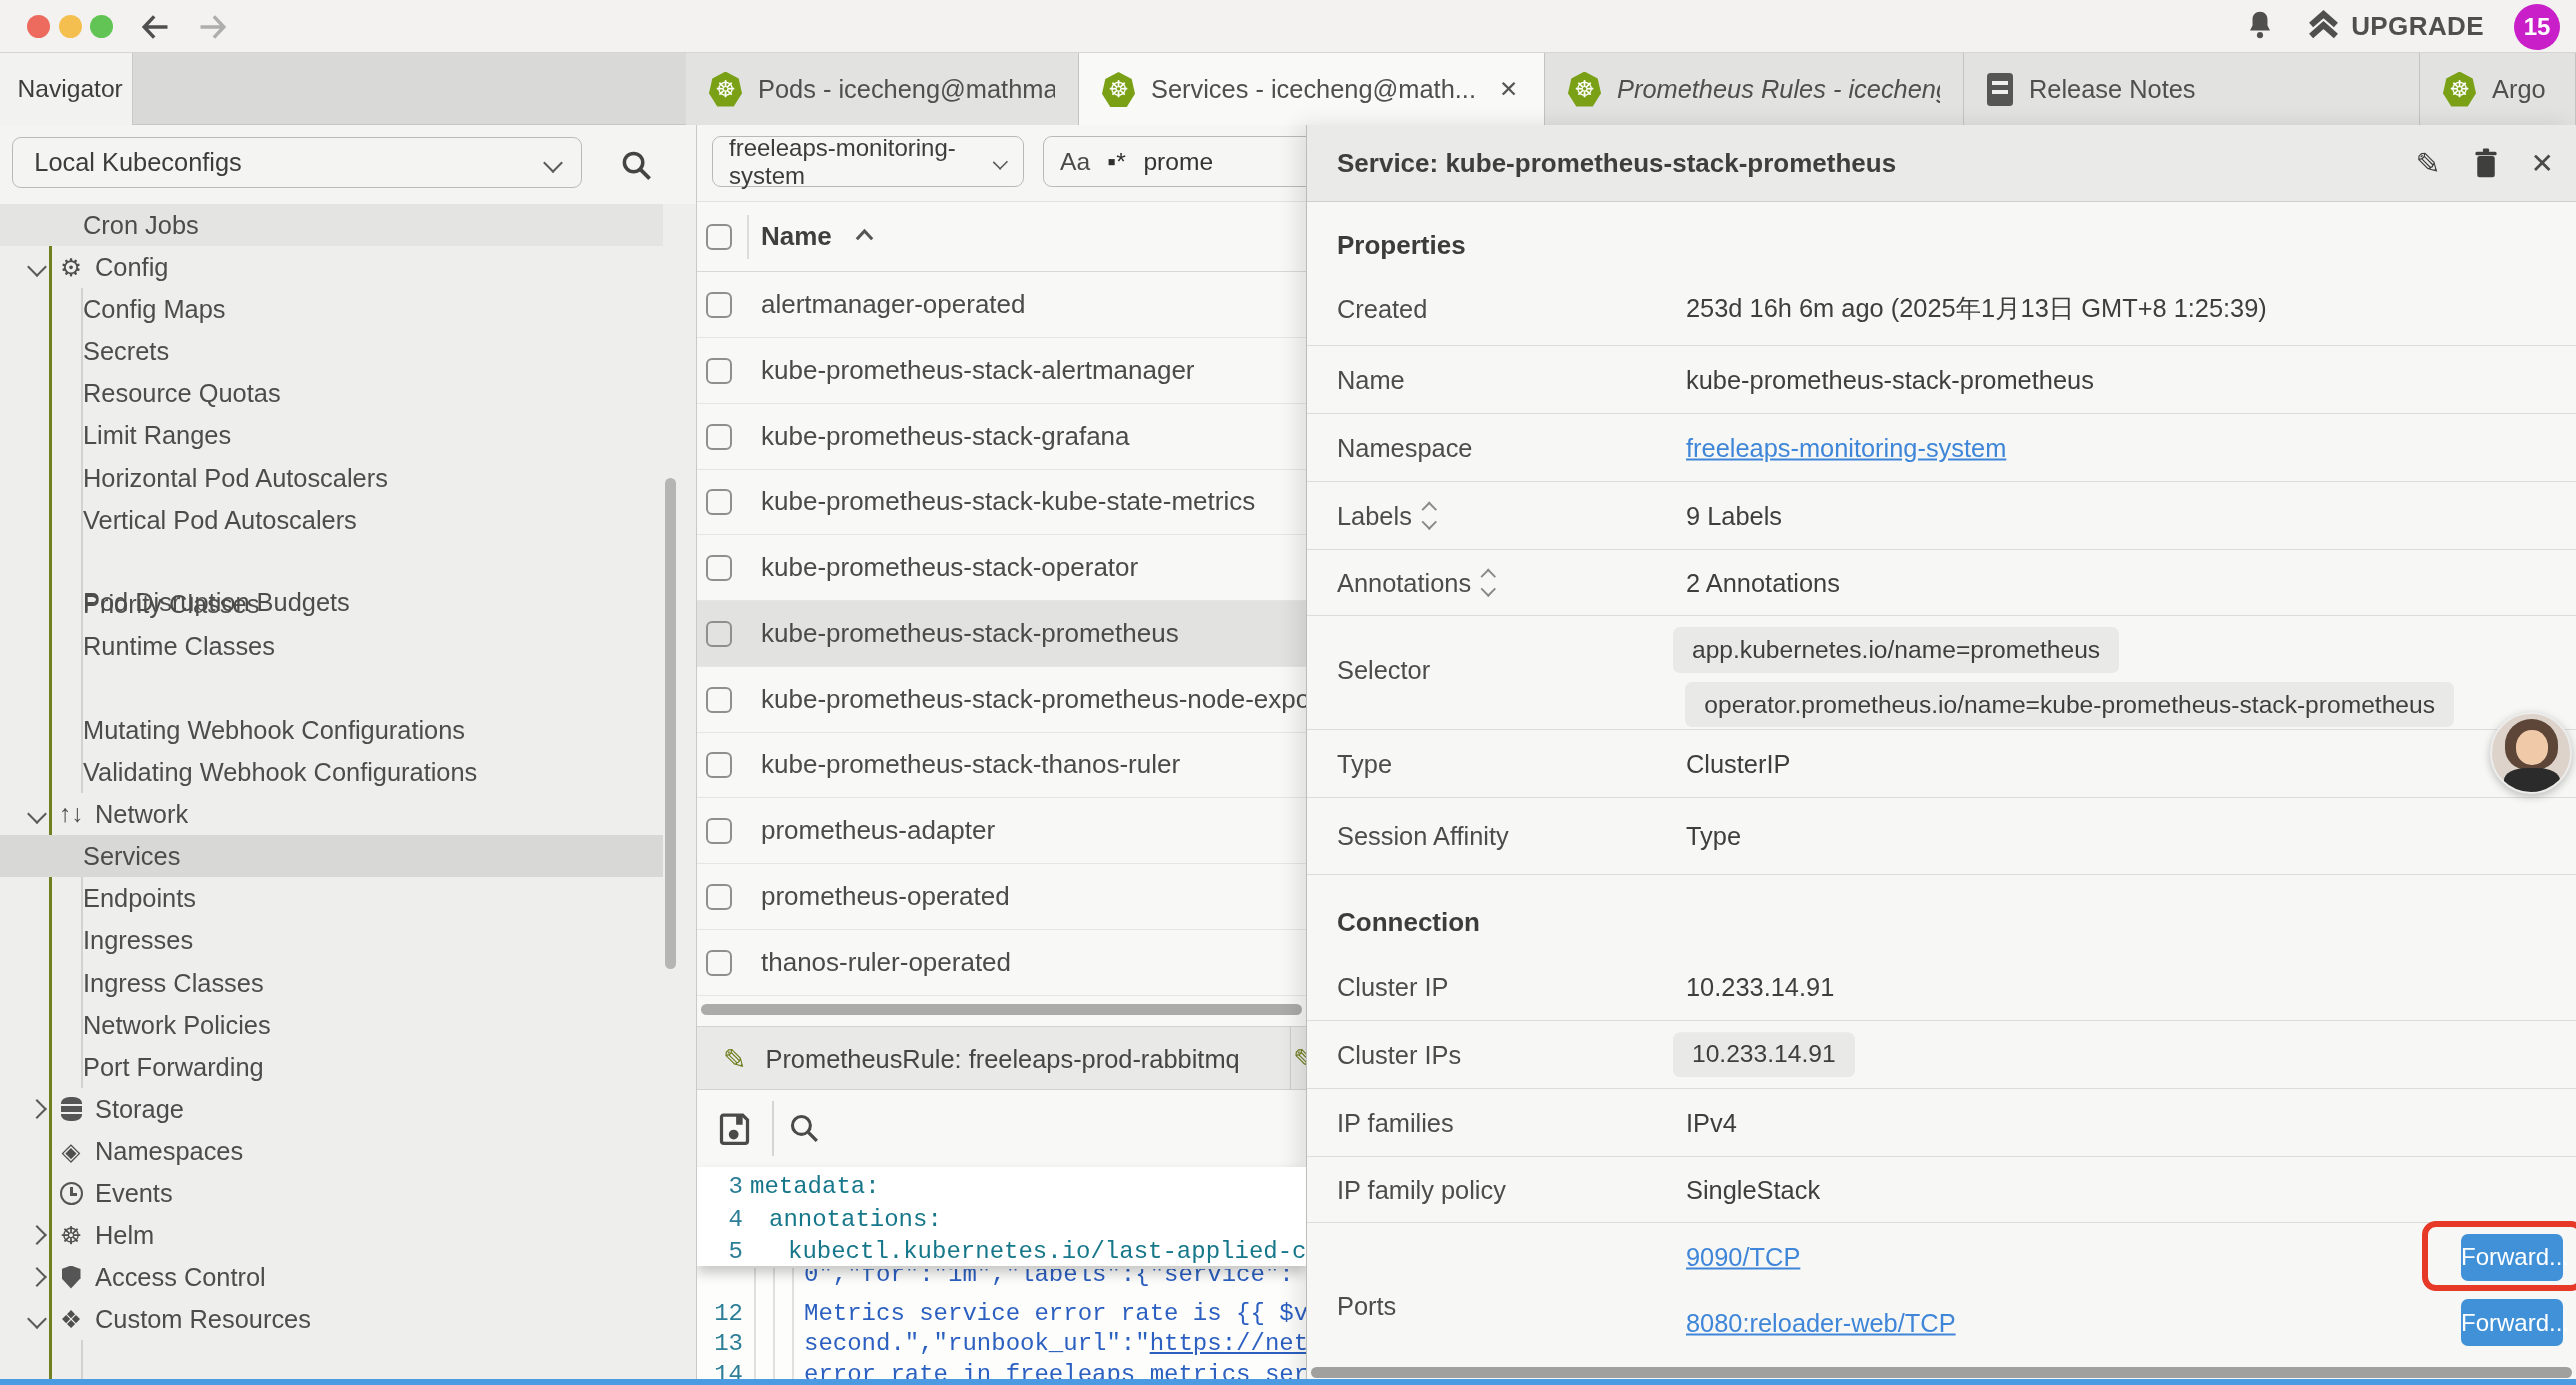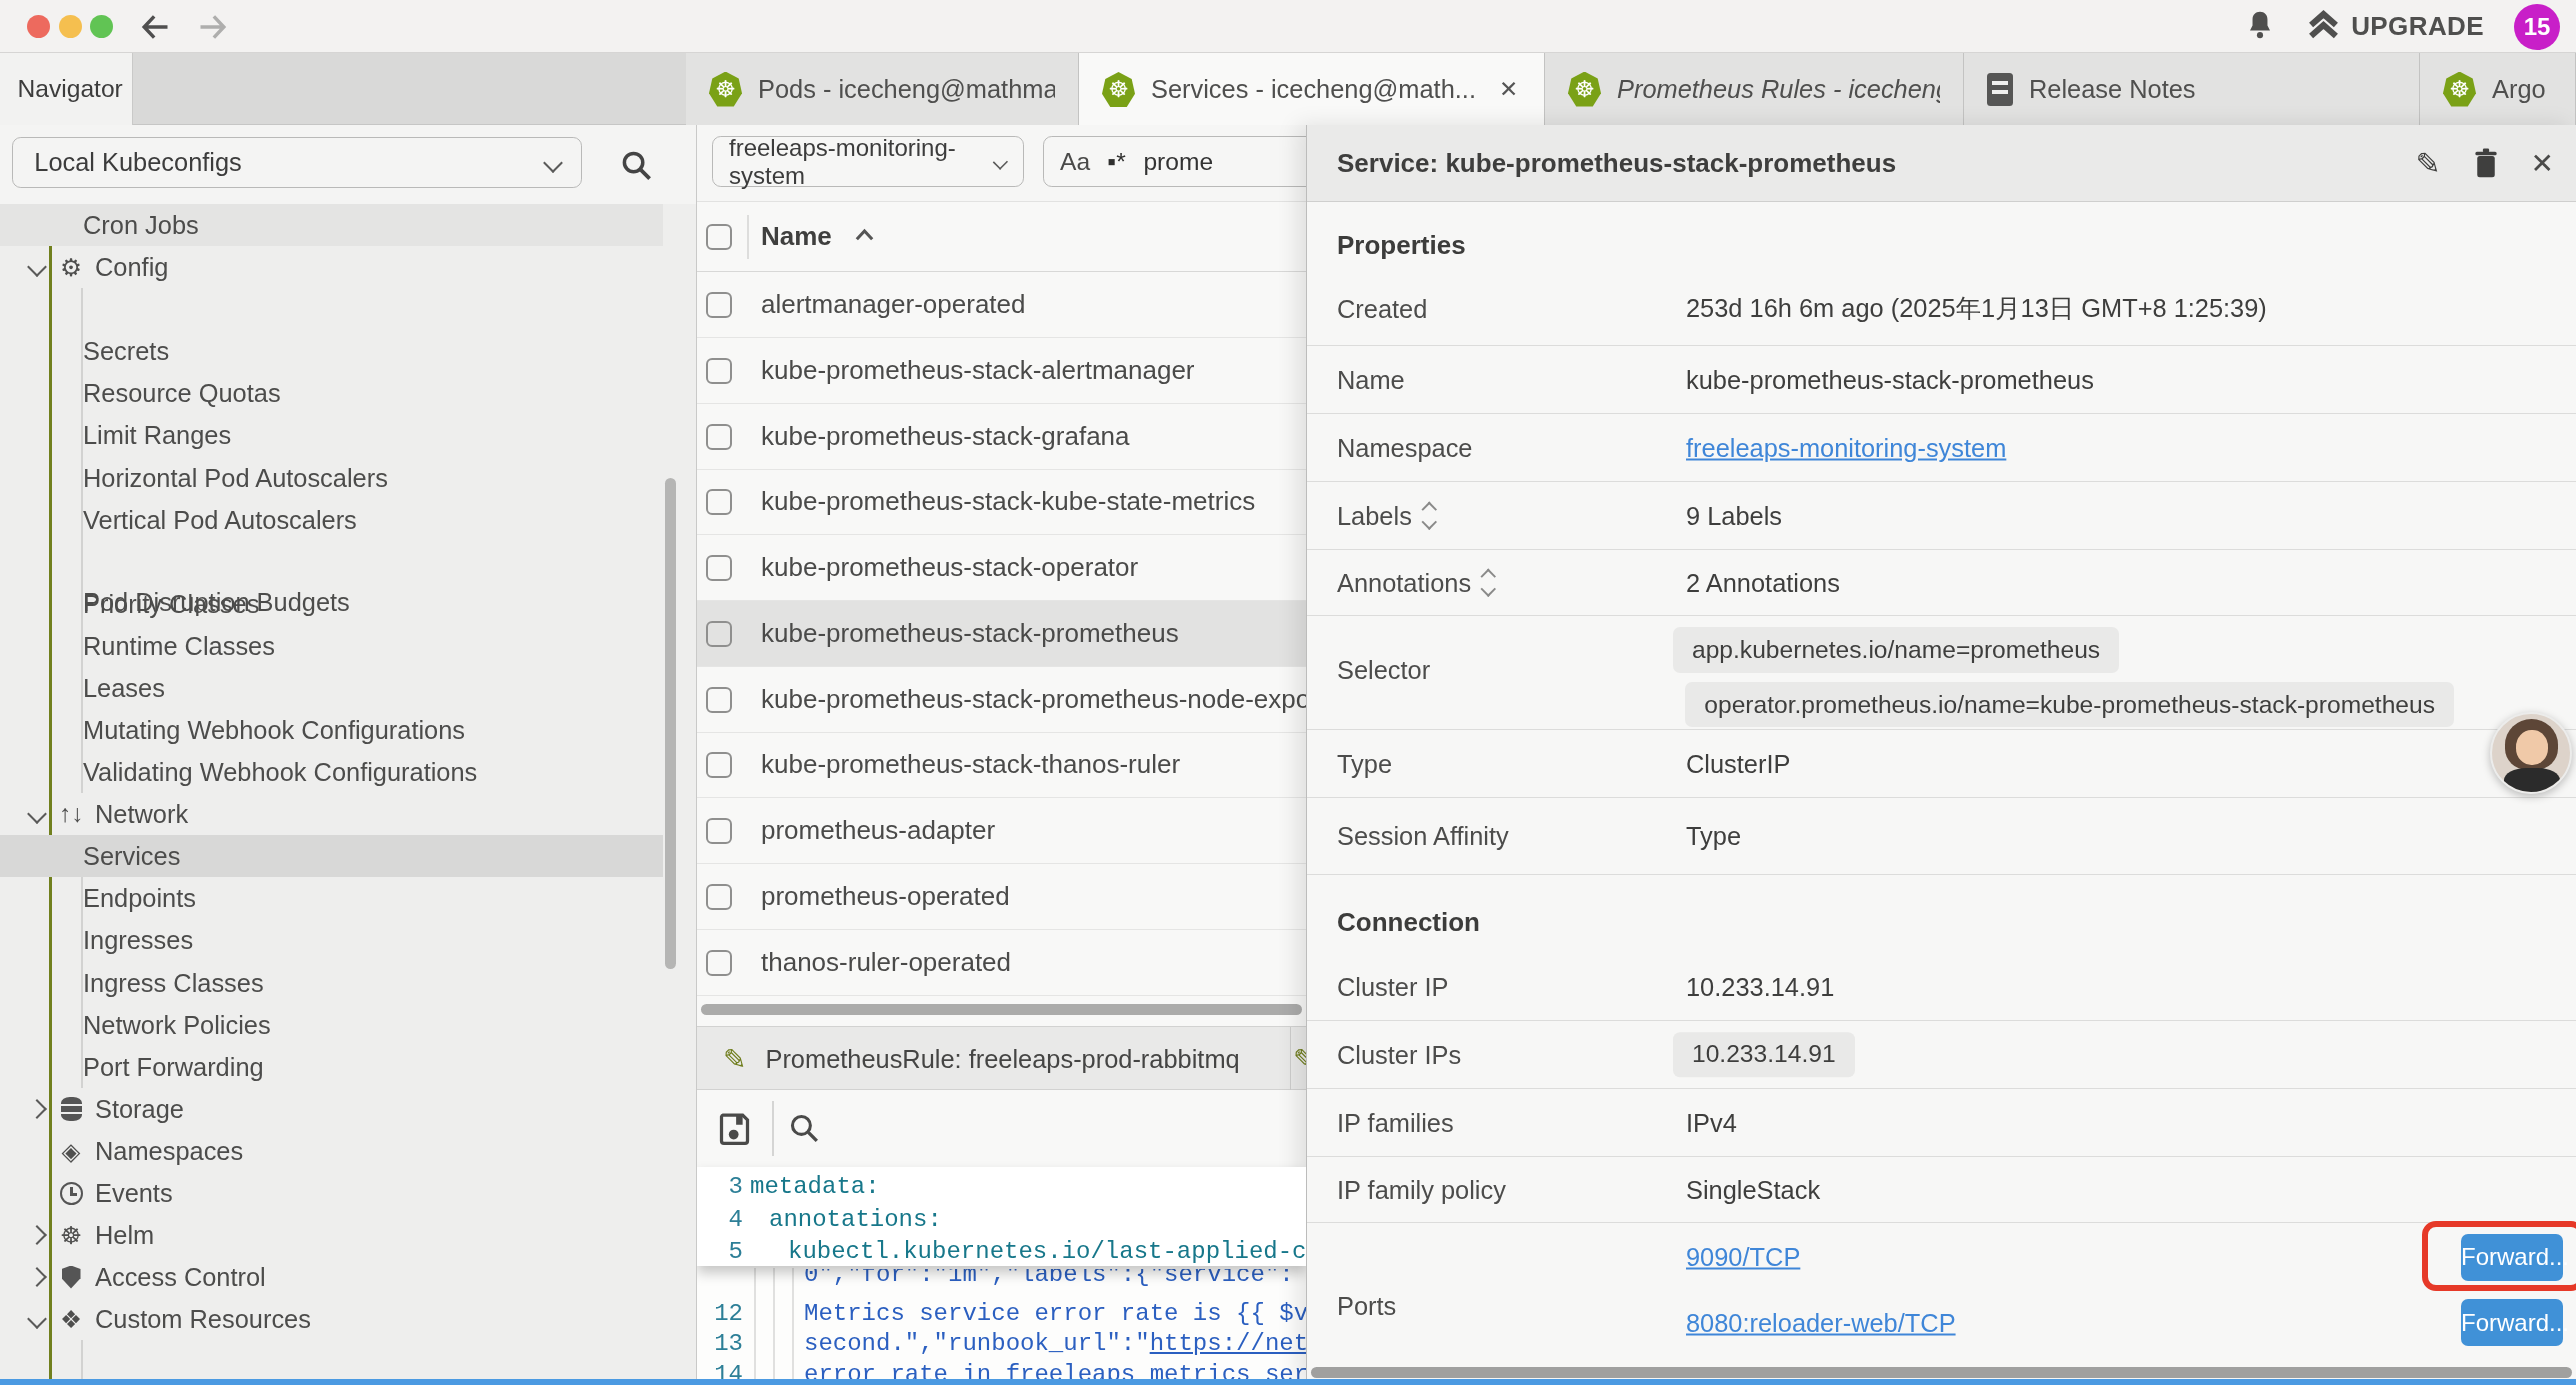--- a/index.html
+++ b/index.html
@@ -216,20 +216,23 @@
         <div class="guide" style="top: 631px; height: 253px;"></div>
         <div class="guide" style="top: 1136px; height: 42px;"></div>
         <div class="tree-row highlighted" style="top: 0px;">
           <span class="tree-label-d2">Cron Jobs</span>
         </div>
         <div class="tree-row" style="top: 42px;">
           <span class="chv down"></span>
           <span class="tree-ico">⚙</span>
           <span class="tree-label-d1">Config</span>
         </div>
+        <div class="tree-row" style="top: 84px;">
+          <span class="tree-label-d2">Config Maps</span>
+        </div>
         <div class="tree-row" style="top: 126px;">
           <span class="tree-label-d2">Secrets</span>
         </div>
         <div class="tree-row" style="top: 168px;">
           <span class="tree-label-d2">Resource Quotas</span>
         </div>
         <div class="tree-row" style="top: 210px;">
           <span class="tree-label-d2">Limit Ranges</span>
         </div>
         <div class="tree-row" style="top: 253px;">
@@ -239,23 +242,20 @@
           <span class="tree-label-d2">Vertical Pod Autoscalers</span>
         </div>
         <div class="tree-row" style="top: 337px; margin-top: 40px;">
           <span class="tree-label-d2">Pod Disruption Budgets</span>
         </div>
         <div class="tree-row" style="top: 379px;">
           <span class="tree-label-d2">Priority Classes</span>
         </div>
         <div class="tree-row" style="top: 421px;">
           <span class="tree-label-d2">Runtime Classes</span>
-        </div>
-        <div class="tree-row" style="top: 463px;">
-          <span class="tree-label-d2">Leases</span>
         </div>
         <div class="tree-row" style="top: 505px;">
           <span class="tree-label-d2">Mutating Webhook Configurations</span>
         </div>
         <div class="tree-row" style="top: 547px;">
           <span class="tree-label-d2">Validating Webhook Configurations</span>
         </div>
         <div class="tree-row" style="top: 589px;">
           <span class="chv down"></span>
           <span class="tree-ico">↑↓</span>

